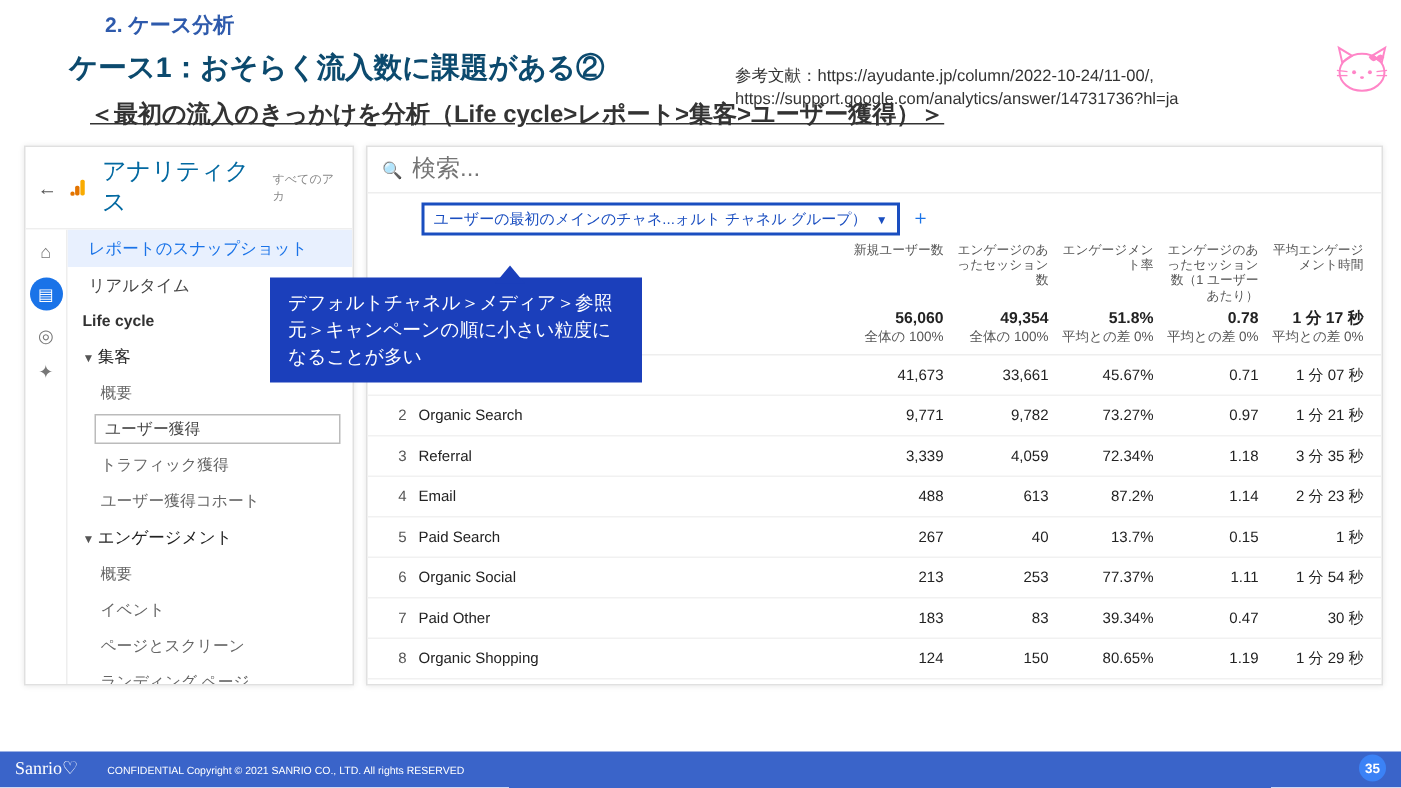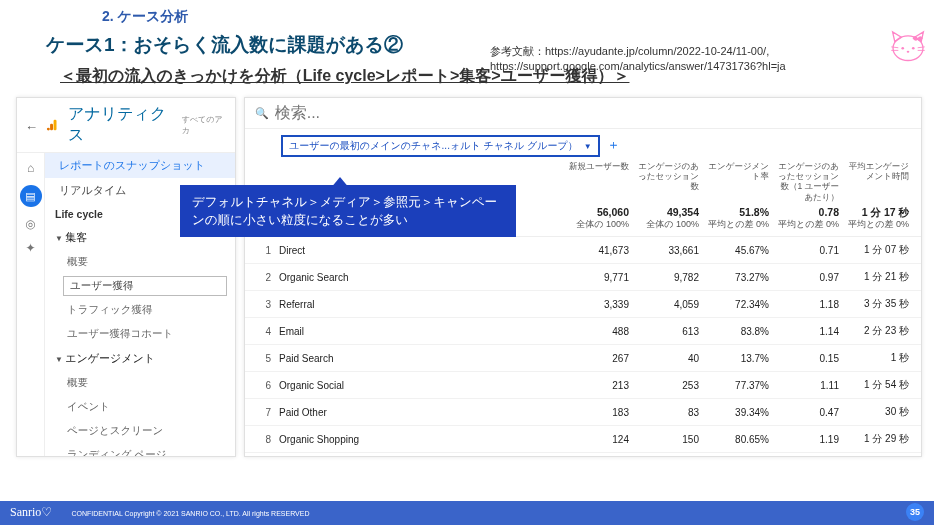--- a/index.html
+++ b/index.html
@@ -10,21 +10,20 @@
     height: 525px;
     overflow: hidden;
     position: relative;
     font-size: 12px;
     color: #333;
   }
   .slide { position: relative; width: 100%; height: 100%; }
   .section-label {
     color: #2e5aac; font-size: 14px; font-weight: 700;
     padding: 8px 0 2px 70px;
-    margin-left: 32px;
   }
   .title {
     color: #0c4a6e; font-size: 19px; font-weight: 700;
     padding: 4px 0 8px 46px;
   }
   .refs {
     position: absolute; top: 44px; left: 490px;
     font-size: 11px; color: #333; line-height: 1.35;
   }
   .subtitle {
@@ -78,21 +77,21 @@
   .dropdown {
     display:inline-flex; align-items:center; gap:6px;
     border:2px solid #1a4ec0; color:#1a4ec0; font-size:10px;
     padding:2px 6px; margin:6px 0 0 36px;
   }
   .dropdown .arrow { font-size:8px; }
   .plus { color:#1a73e8; font-size:13px; margin-left:4px;}
   .callout {
     position:absolute; top:185px; left:180px;
     background:#1b3fbb; color:#fff; font-size:12.5px;
-    padding:8px 12px; width:336px; line-height:1.45;
+    padding:8px 12px; width:248px; line-height:1.45;
     z-index:5;
   }
   .callout::before {
     content:""; position:absolute; top:-8px; left:150px;
     border-left:10px solid transparent; border-right:10px solid transparent;
     border-bottom:12px solid #1b3fbb;
   }
   .theaders {
     display:flex; font-size:9px; color:#555;
     padding:4px 6px 2px 42px; gap:0;
@@ -263,21 +262,21 @@
             <div class="cell">4,059</div>
             <div class="cell">72.34%</div>
             <div class="cell">1.18</div>
             <div class="cell">3 分 35 秒</div>
           </div>
           <div class="datarow">
             <div class="idx">4</div>
             <div class="name">Email</div>
             <div class="cell">488</div>
             <div class="cell">613</div>
-            <div class="cell">83.8%</div>
+            <div class="cell">87.2%</div>
             <div class="cell">1.14</div>
             <div class="cell">2 分 23 秒</div>
           </div>
           <div class="datarow">
             <div class="idx">5</div>
             <div class="name">Paid Search</div>
             <div class="cell">267</div>
             <div class="cell">40</div>
             <div class="cell">13.7%</div>
             <div class="cell">0.15</div>

